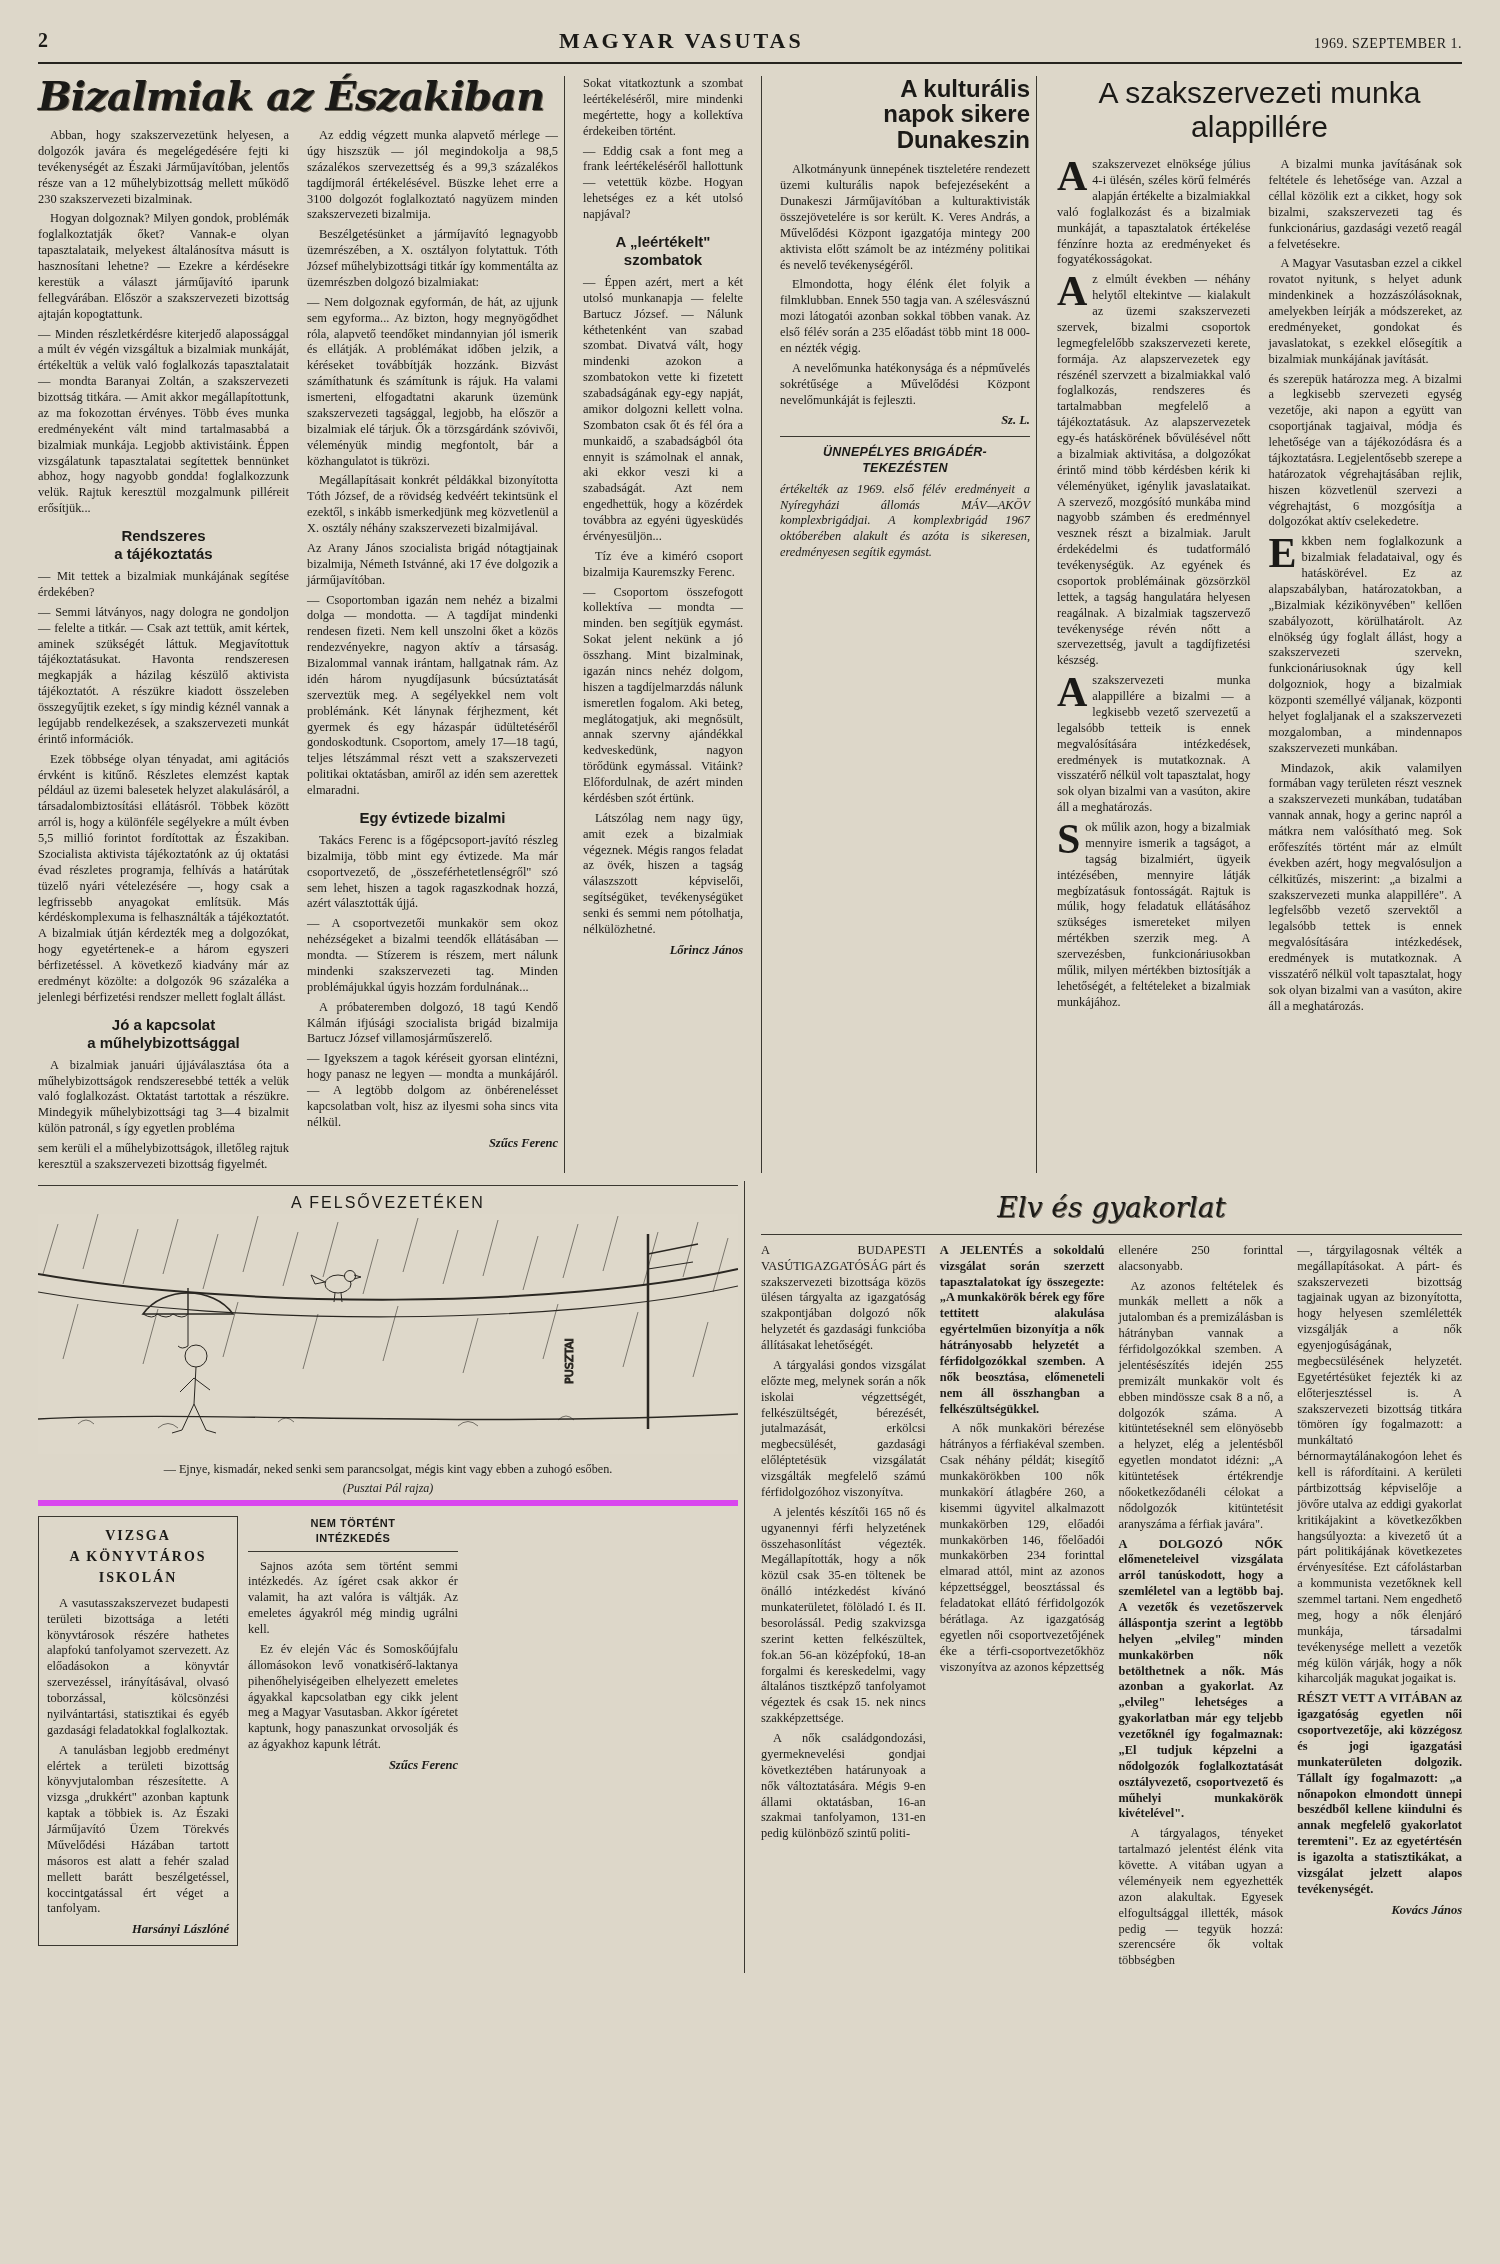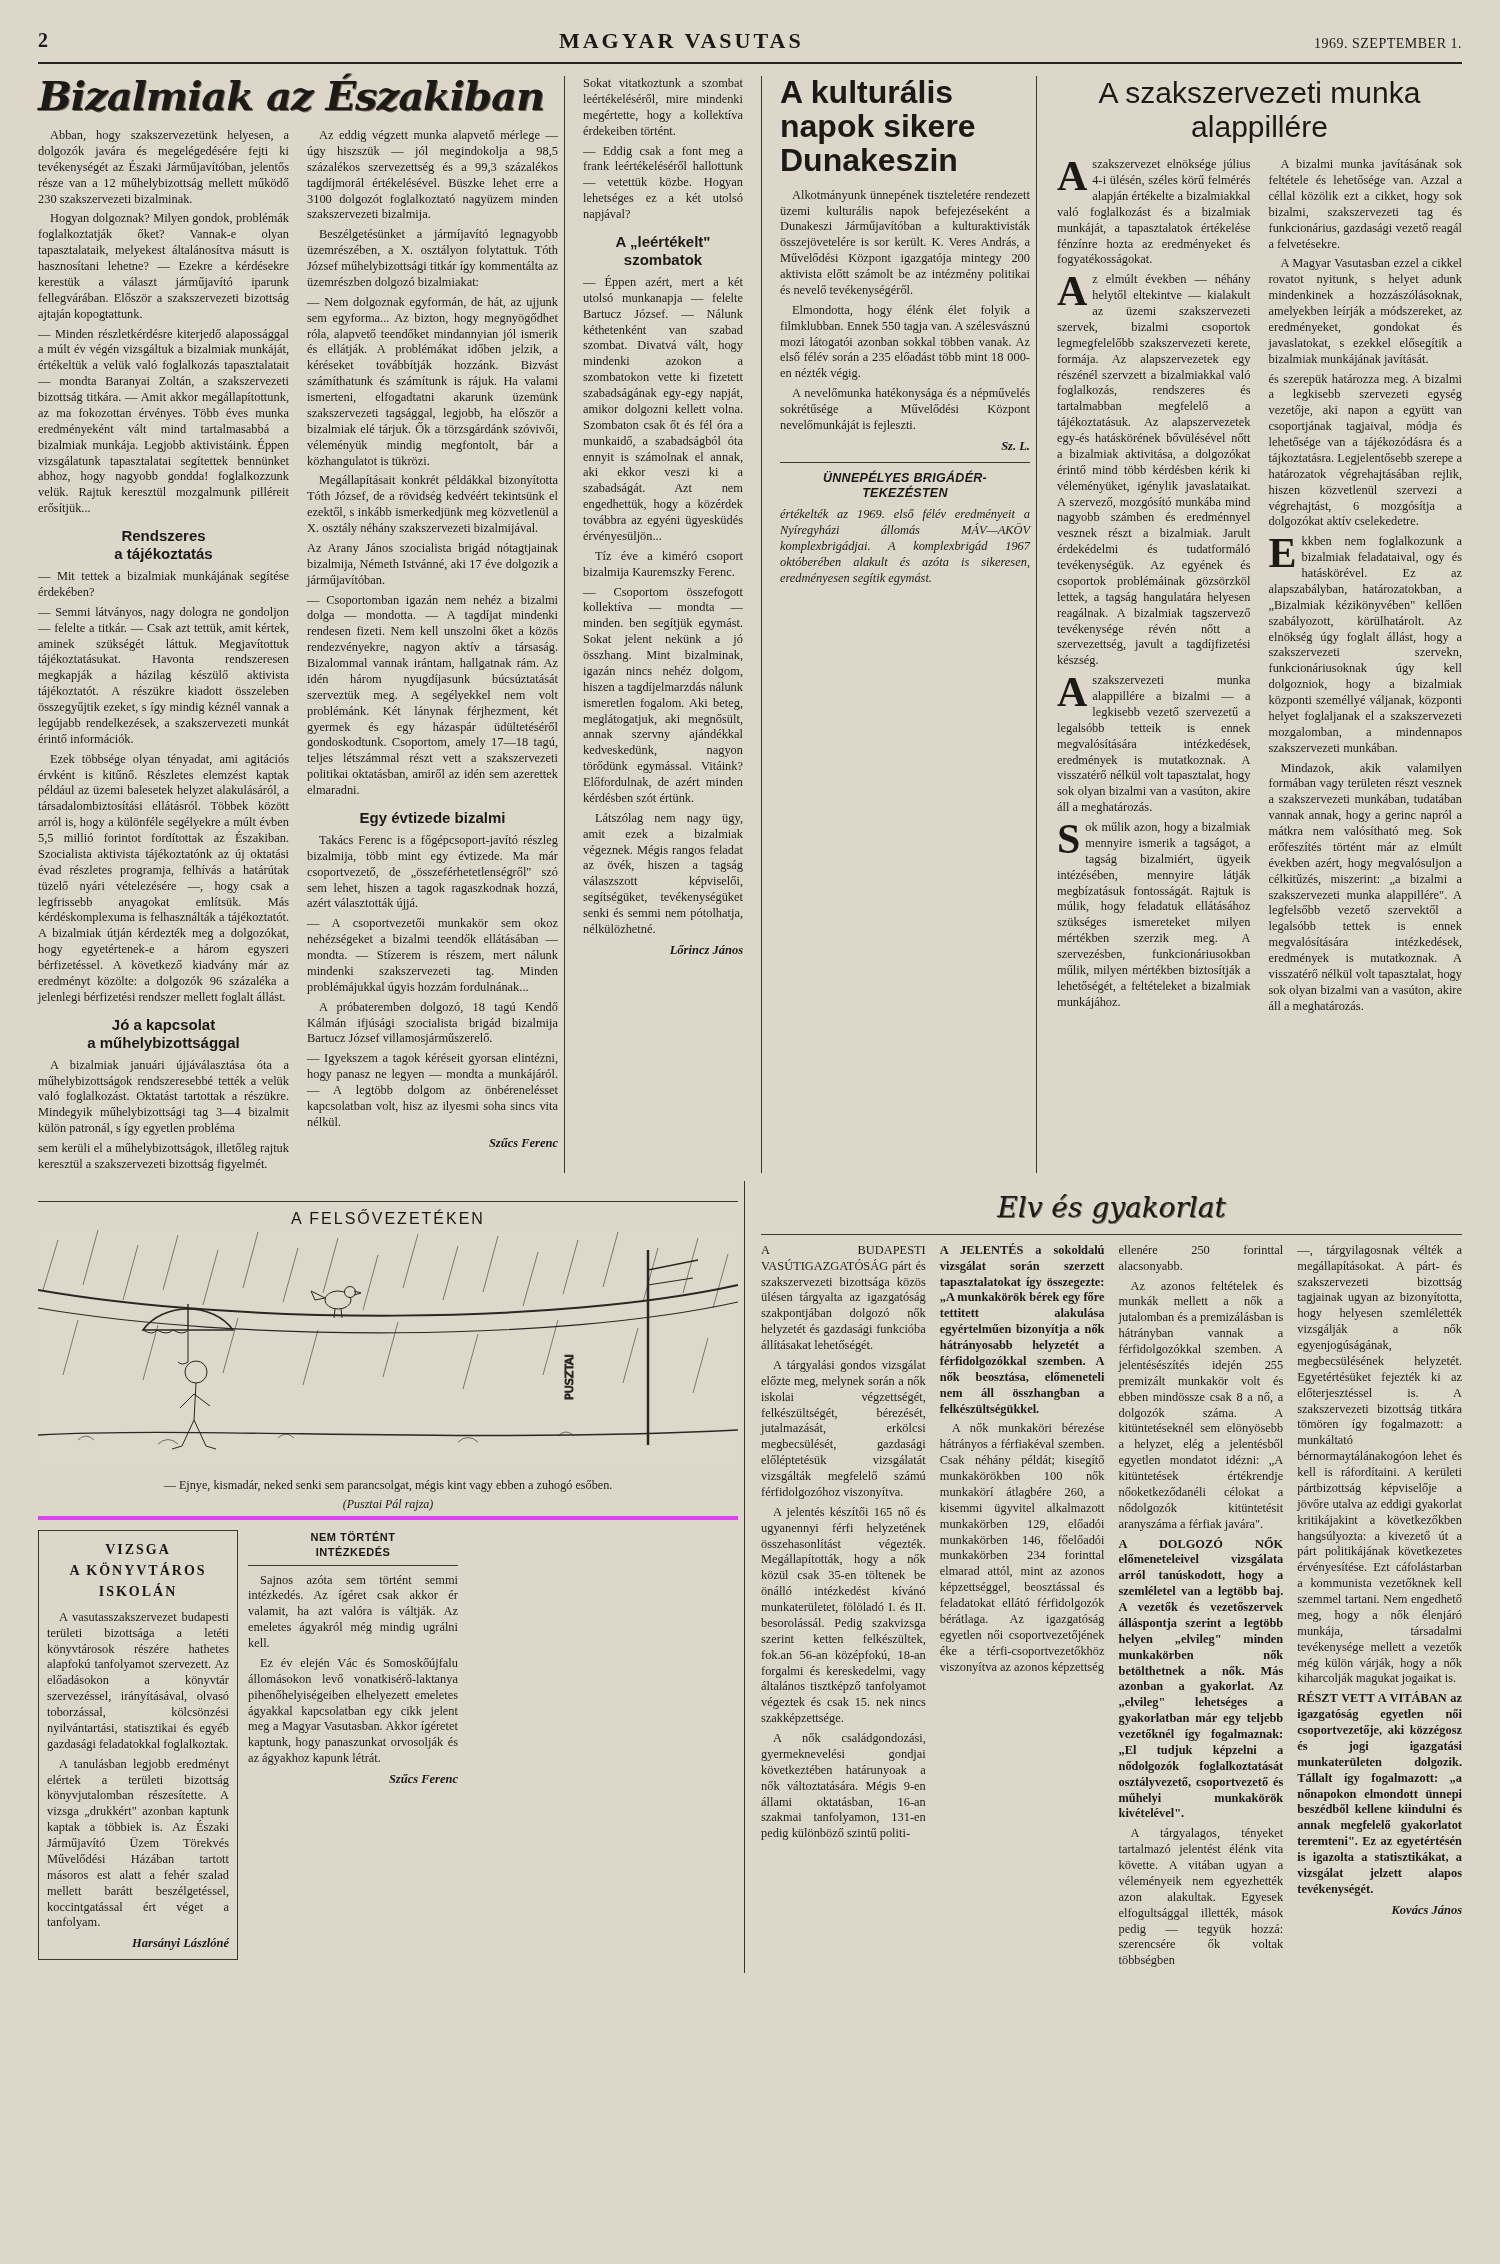--- a/index.html
+++ b/index.html
@@ -95,23 +95,23 @@
   .sign{
     text-align:right;
     font-weight:bold;
     font-size:12.5px;
     font-style:italic;
     margin-top:5px;
   }
   .kult-head{
     font-family:"Liberation Sans", sans-serif;
     font-weight:bold;
-    font-size:32px;
+    font-size:24px;
     line-height:1.06;
-    text-align:left;
+    text-align:right;
     margin:0 0 10px 0;
   }
   .szak-head{
     font-family:"Liberation Sans", sans-serif;
     font-weight:normal;
     font-size:30px;
     line-height:1.12;
     text-align:center;
     margin:0 0 14px 0;
   }
@@ -130,22 +130,22 @@
     text-align:center;
     margin:8px 0 5px 0;
     letter-spacing:.3px;
     line-height:1.25;
   }
   .ital{font-style:italic;}
   .bold{font-weight:bold;}
   
   .cartoon{
     border-top:1px solid #3a3730;
-    border-bottom:4px solid #d946ef;
-    margin-top:20px;
+    border-bottom:6px solid #d946ef;
+    margin-top:4px;
     padding:6px 0 4px 0;
   }
   .cartoon-title{
     font-family:"Liberation Sans", sans-serif;
     font-size:16px;
     letter-spacing:2px;
     text-align:center;
     margin:2px 0 2px 0;
   }
   .cartoon-caption{

